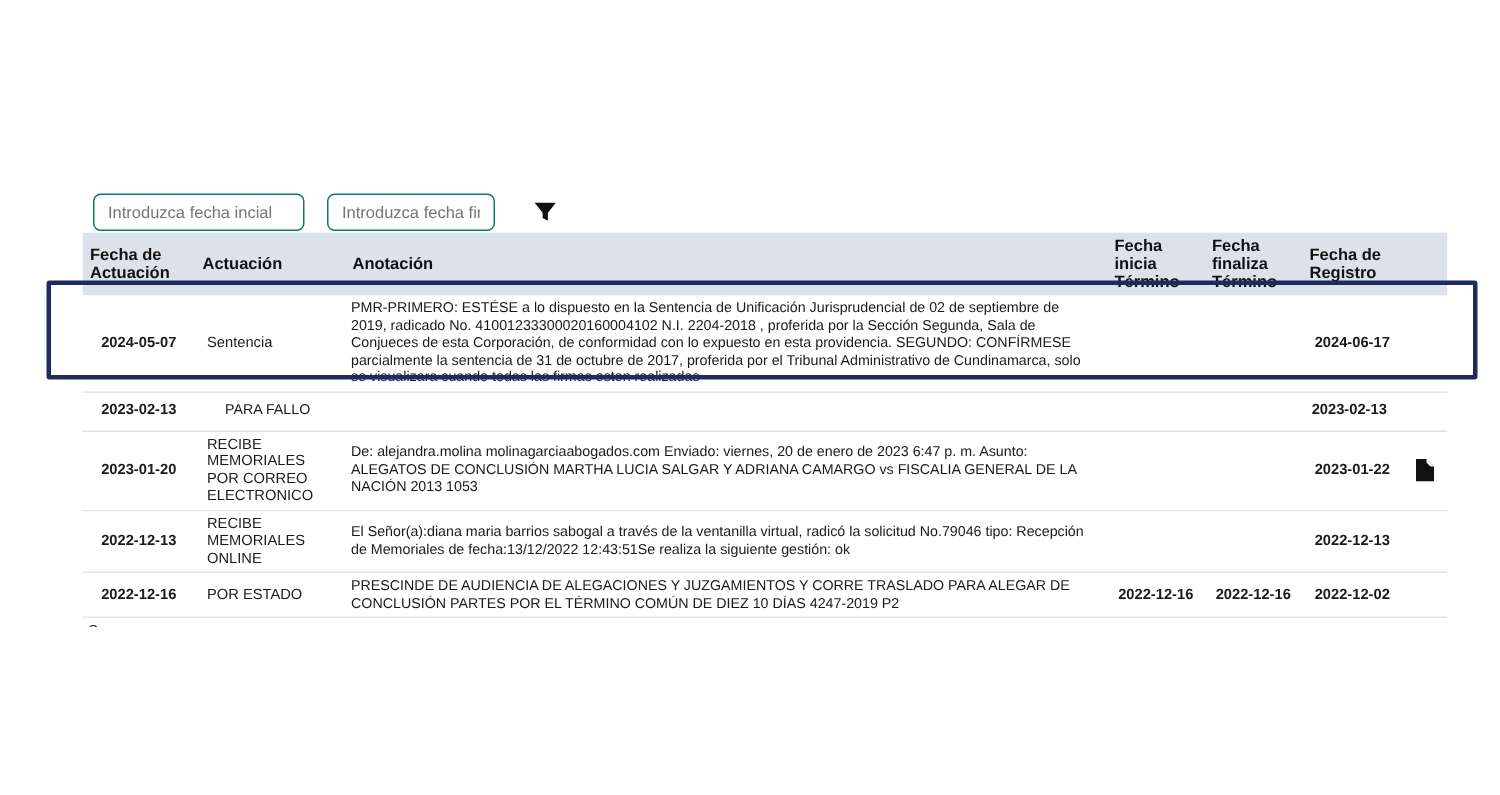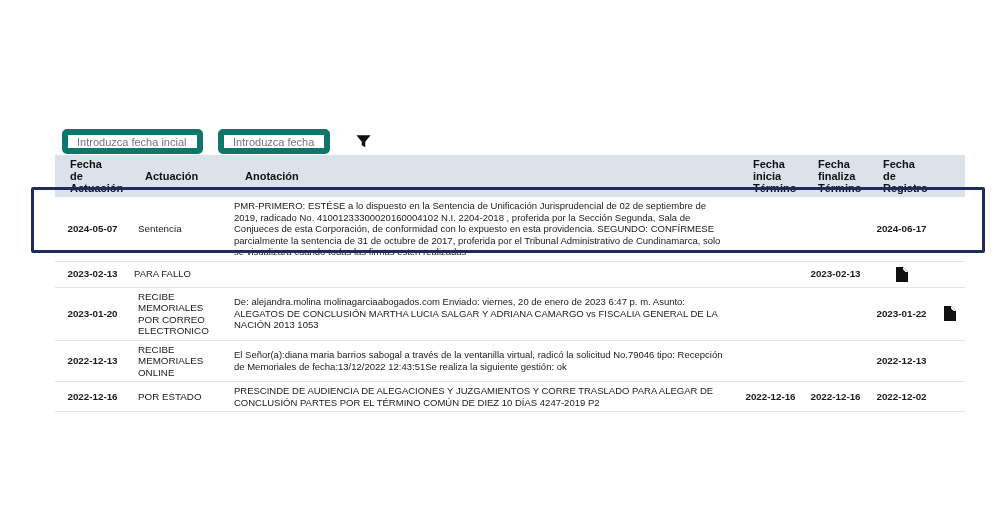--- a/index.html
+++ b/index.html
@@ -13,21 +13,21 @@
     width: 1000px;
     height: 530px;
     background: #ffffff;
     overflow: hidden;
   }
 
   
   .filterbar { position: absolute; left: 62px; top: 129px; display: flex; align-items: center; }
   .date-input {
     width: 141px; height: 25px;
-    border: 6px solid #0f766e; border-radius: 5px;
+    border: 1px solid #0f766e; border-radius: 5px;
     font-family: "Liberation Sans", sans-serif;
     font-size: 11px; color: #555; padding: 0 9px;
     outline: none; background: #fff;
   }
   .date-input + .date-input { margin-left: 15px; width: 112px; }
   .funnel-btn {
     margin-left: 22px; width: 22px; height: 22px;
     background: none; border: none; cursor: pointer;
     display: flex; align-items: center; justify-content: center;
   }
@@ -48,29 +48,29 @@
   }
   .tr.thead {
     background: #dbe2ea;
     font-weight: bold;
     font-size: 11px;
     min-height: 37px;
     border-bottom: none;
     color: #111;
   }
   .td { padding: 3px 4px; line-height: 11.5px; }
-  .th { padding: 3px 15px; line-height: 12px; }
+  .th { padding: 3px 5px; line-height: 12px; }
   .c-date { text-align: center; font-weight: bold; font-size: 9.8px; white-space: nowrap; }
   .c-act  { padding-left: 8px; font-size: 9.8px; }
   .c-anot { padding-right: 10px; }
   .c-icon { display: flex; justify-content: center; align-items: center; }
   .doc-btn { background: none; border: none; padding: 0; cursor: pointer; display: flex; }
 
   .r1 { min-height: 60px; }
-  .r2 { min-height: 26px; }
+  .r2 { min-height: 26px; gap: 16px; }
   .r3 { min-height: 42px; }
   .r4 { min-height: 34px; }
   .r5 { min-height: 28px; }
   .r6 { min-height: 46px; }
 
   
   .row-highlight {
     position: absolute;
     left: 31px; top: 187px;
     width: 954px; height: 66px;

